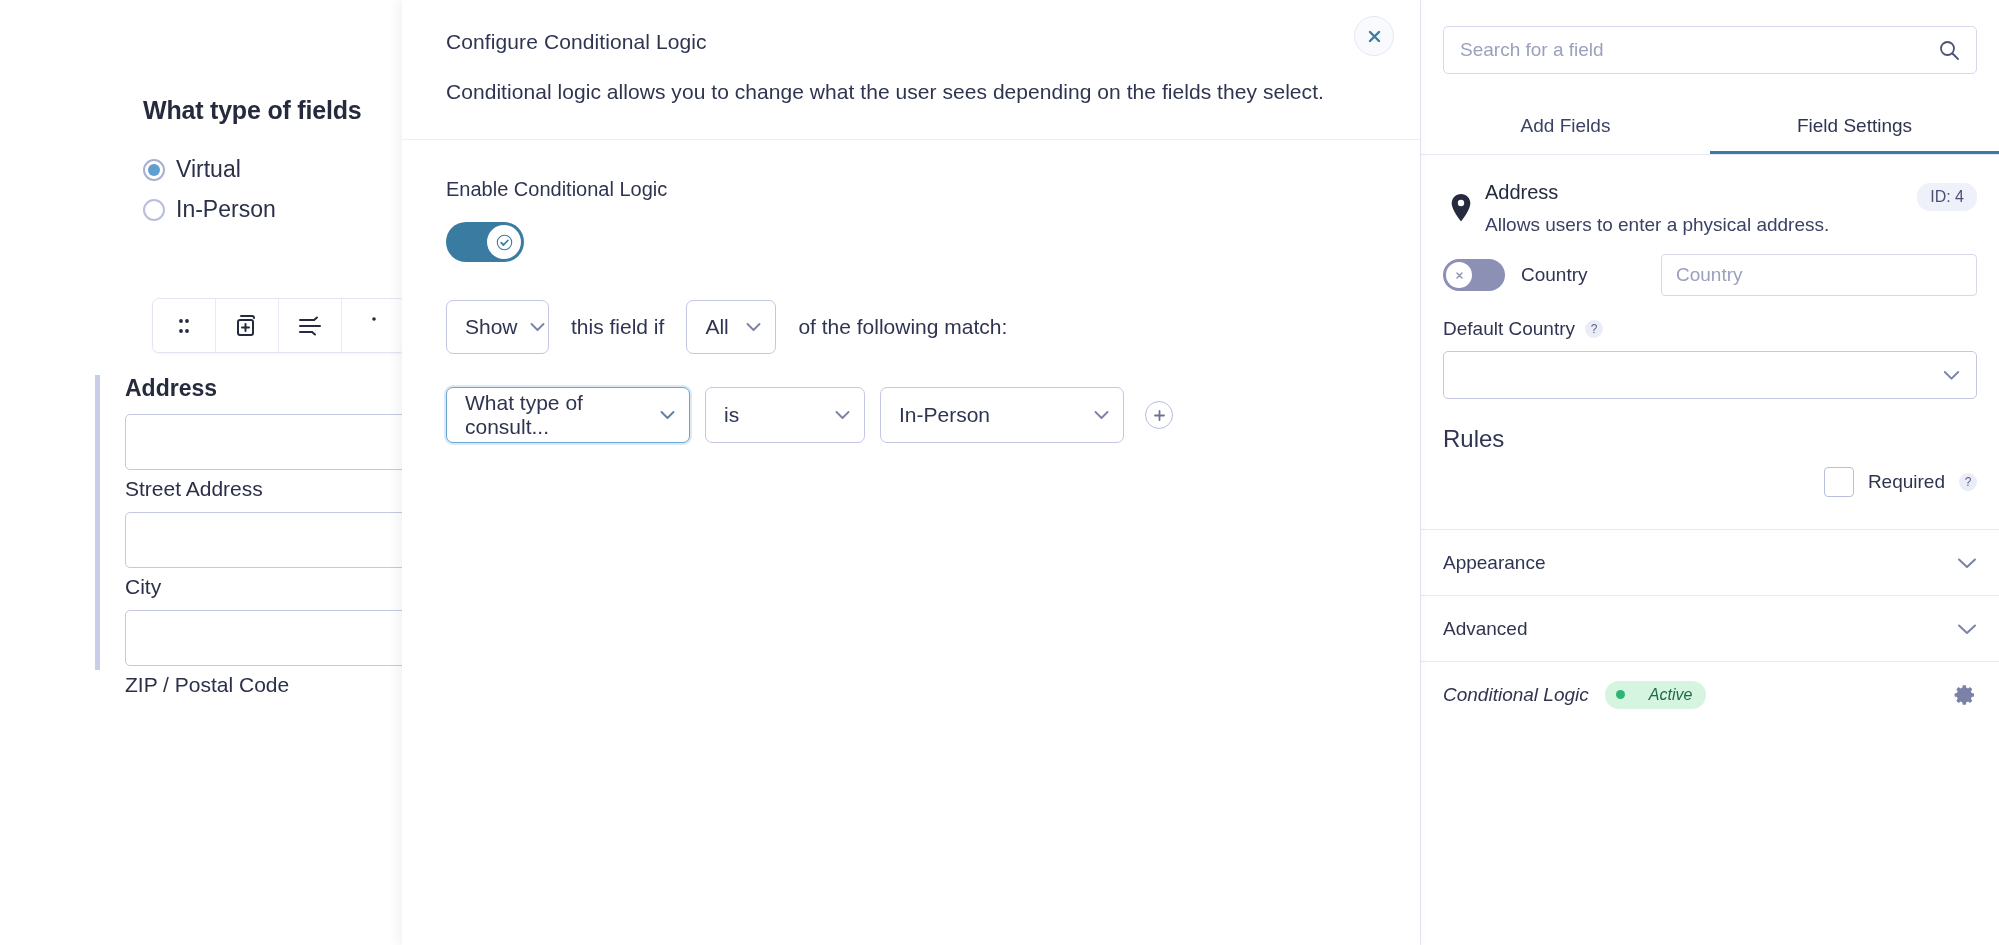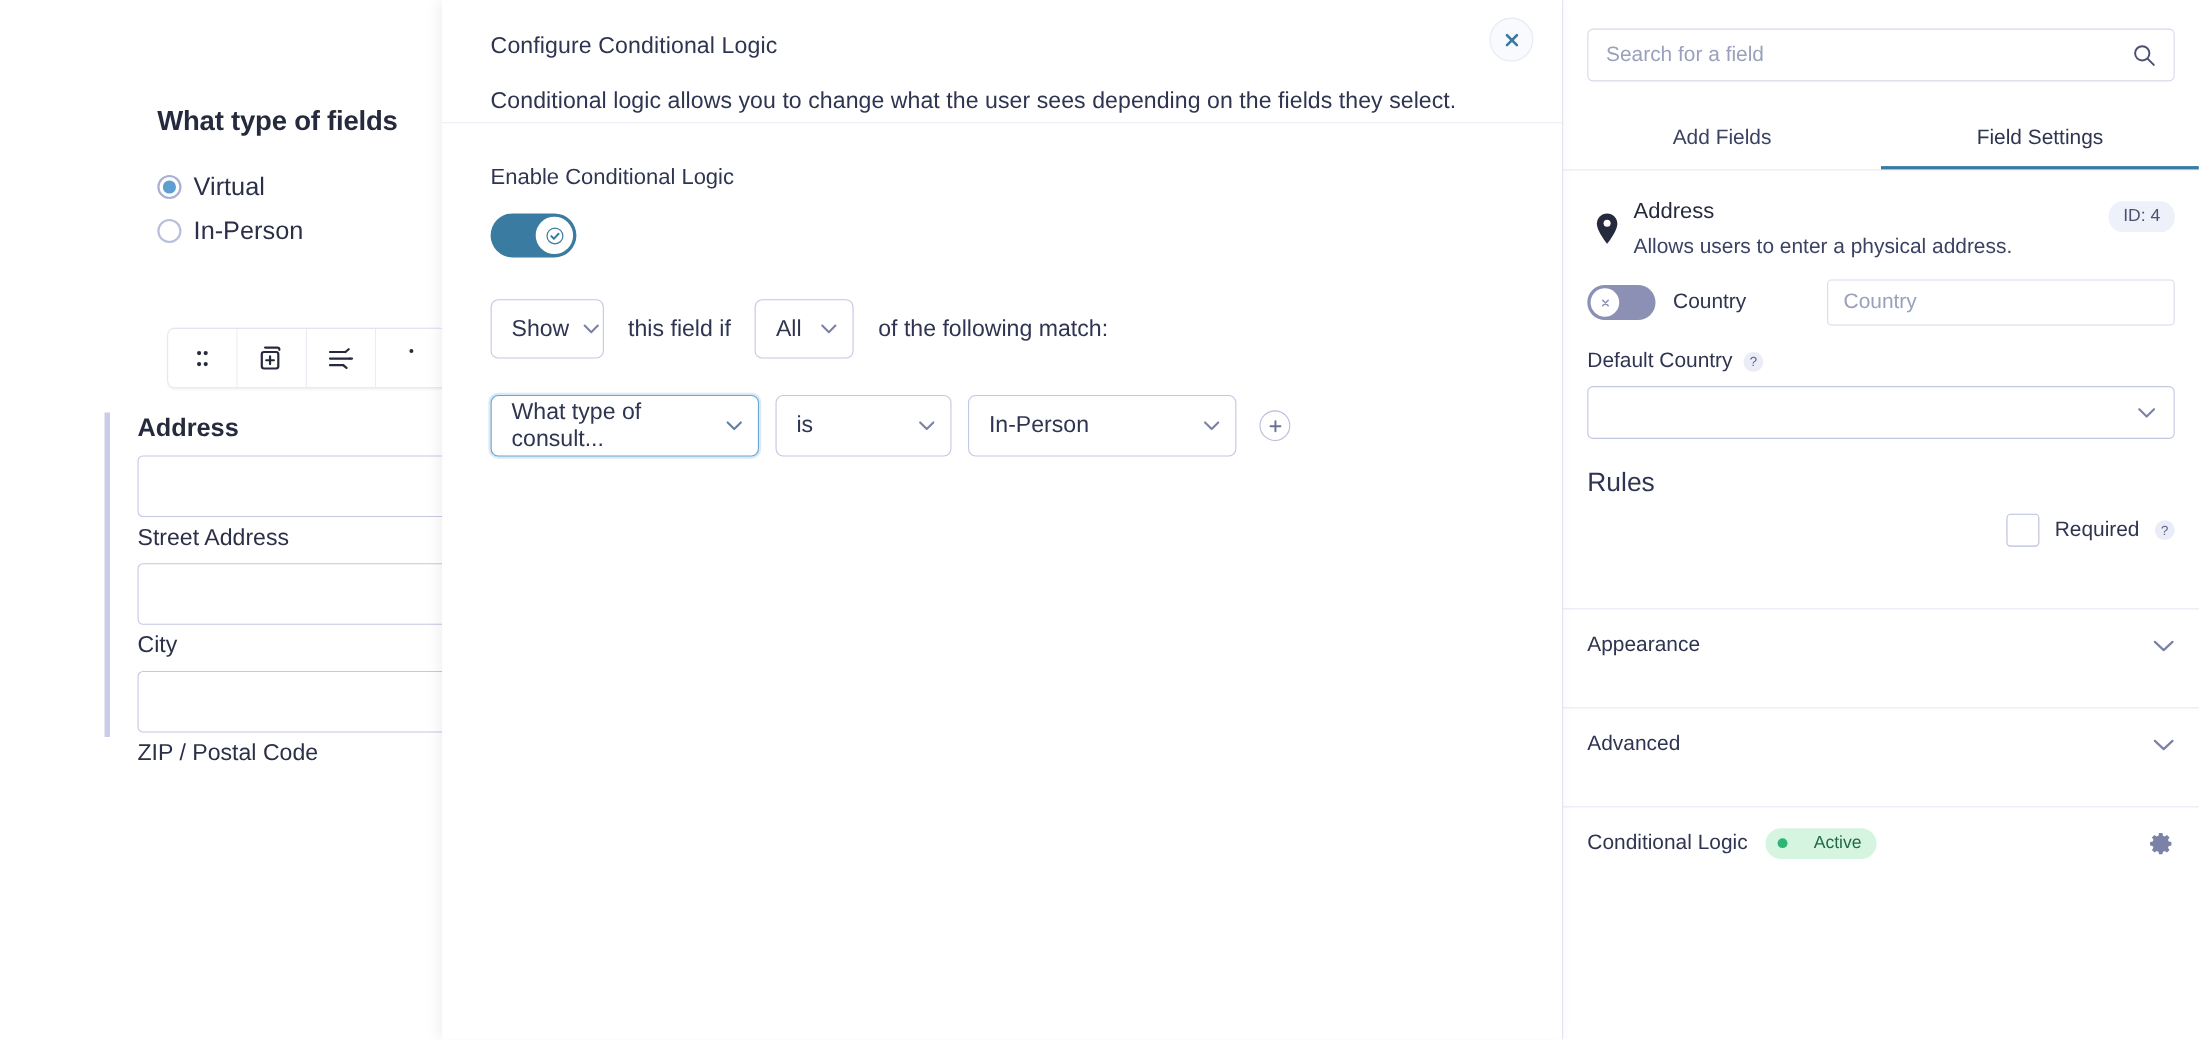--- a/index.html
+++ b/index.html
@@ -68,21 +68,21 @@
   .sf-sub { font-size: 21px; color: #2b3048; margin-bottom: 11px; }
 
   
   #modal {
     position: absolute; left: 402px; top: 0;
     width: 1018px; height: 945px;
     background: #ffffff;
     box-shadow: -3px 0 12px rgba(40,45,80,0.07);
     z-index: 5;
   }
-  .modal-header { position: relative; padding: 30px 40px 0 44px; height: 112px; border-bottom: 1px solid #edeff7; }
+  .modal-header { position: relative; padding: 30px 40px 0 44px; height: 140px; border-bottom: 1px solid #edeff7; }
   .modal-title { font-size: 21px; font-weight: 400; color: #2f3551; letter-spacing: 0.1px; }
   .modal-desc { margin-top: 26px; font-size: 21px; color: #2f3551; letter-spacing: 0.05px; }
   .modal-close {
     position: absolute; right: 26px; top: 16px;
     width: 40px; height: 40px; border-radius: 50%;
     border: 1px solid #e6e8f4; background: #f9fafd;
     display: flex; align-items: center; justify-content: center;
   }
 
   .modal-body { padding: 38px 44px 0 44px; }
@@ -202,23 +202,23 @@
   .rules-title { font-size: 24px; color: #2f3551; margin-top: 26px; }
   .required-row { display: flex; align-items: center; gap: 14px; margin-top: 14px; padding-bottom: 32px; justify-content: flex-end; }
   .checkbox {
     width: 30px; height: 30px; border: 1px solid #b9bedc;
     border-radius: 4px; background: #fff; flex: none;
   }
 
   .accordion {
     border-top: 1px solid #e6e8f4;
     height: 66px; display: flex; align-items: center;
-    padding: 0 22px; justify-content: space-between; margin-top: 24px;
-  }
-  .acc-left { display: flex; align-items: center; gap: 16px; }
+    padding: 0 22px; justify-content: space-between;
+  }
+  .acc-left { display: flex; align-items: center; gap: 16px; font-style: italic; }
   .acc-title { font-size: 19px; color: #2f3551; }
   .badge-active {
     display: flex; align-items: center; gap: 24px;
     background: #d6f5e0; color: #1f6b43; border-radius: 14px;
     font-size: 16px; padding: 5px 14px 5px 11px;
   }
   .badge-dot { width: 9px; height: 9px; border-radius: 50%; background: #2bb673; }
   svg { display: block; }
 </style>
 </head>

